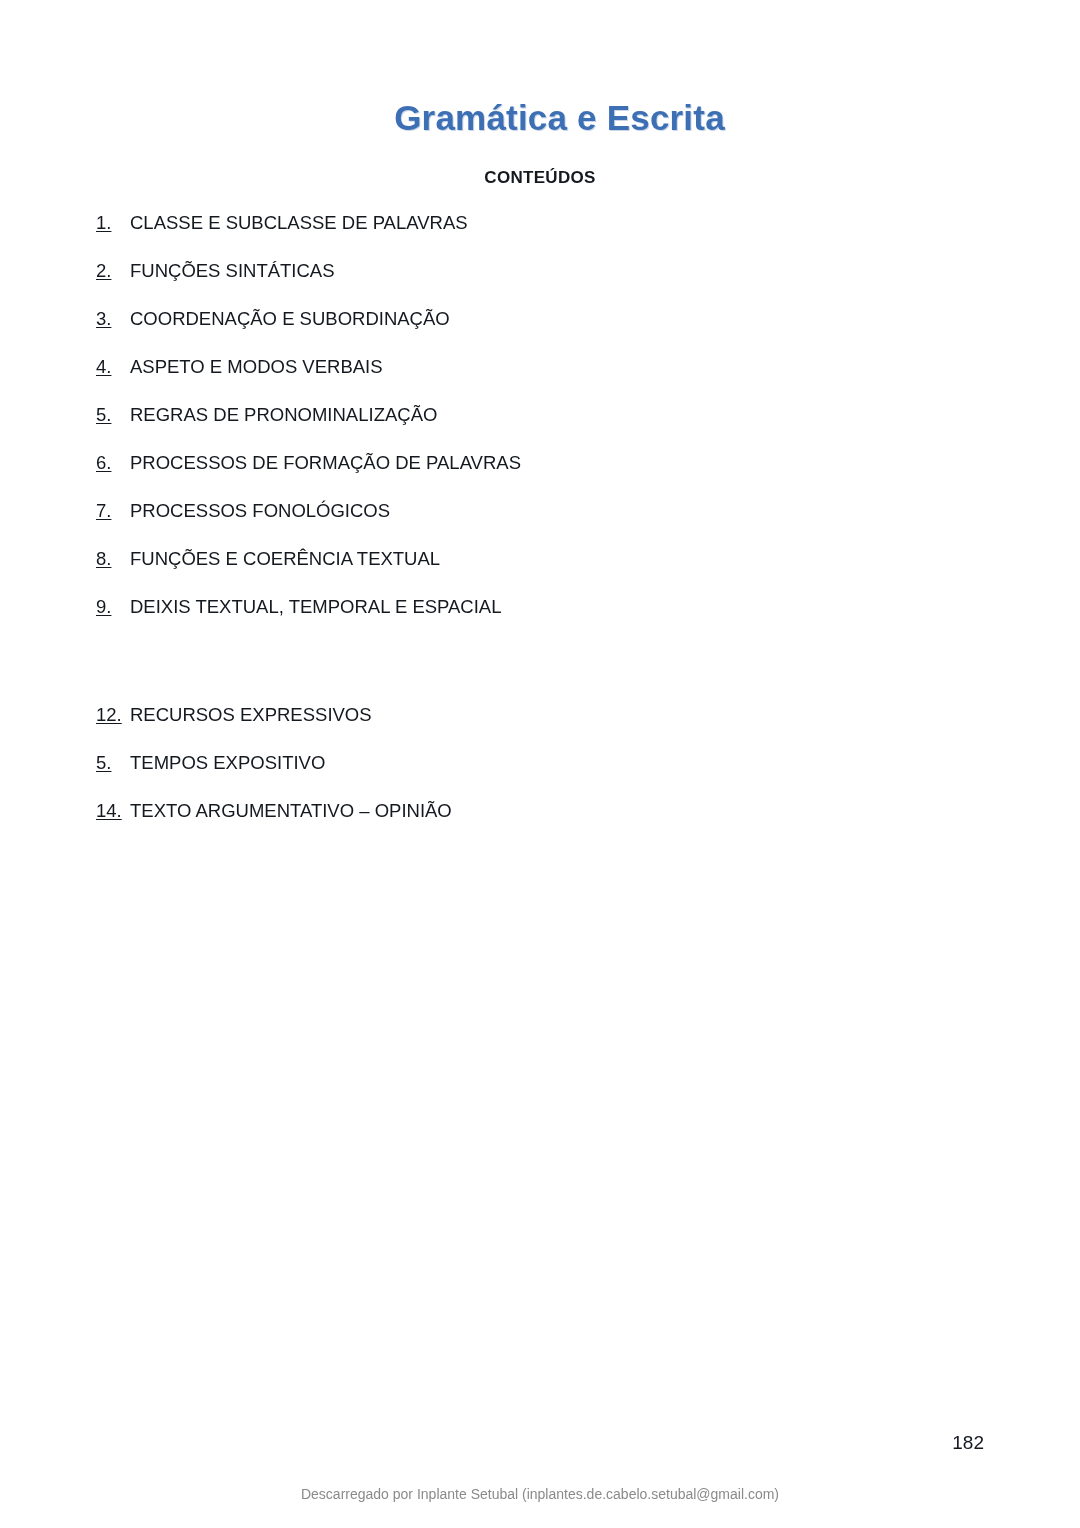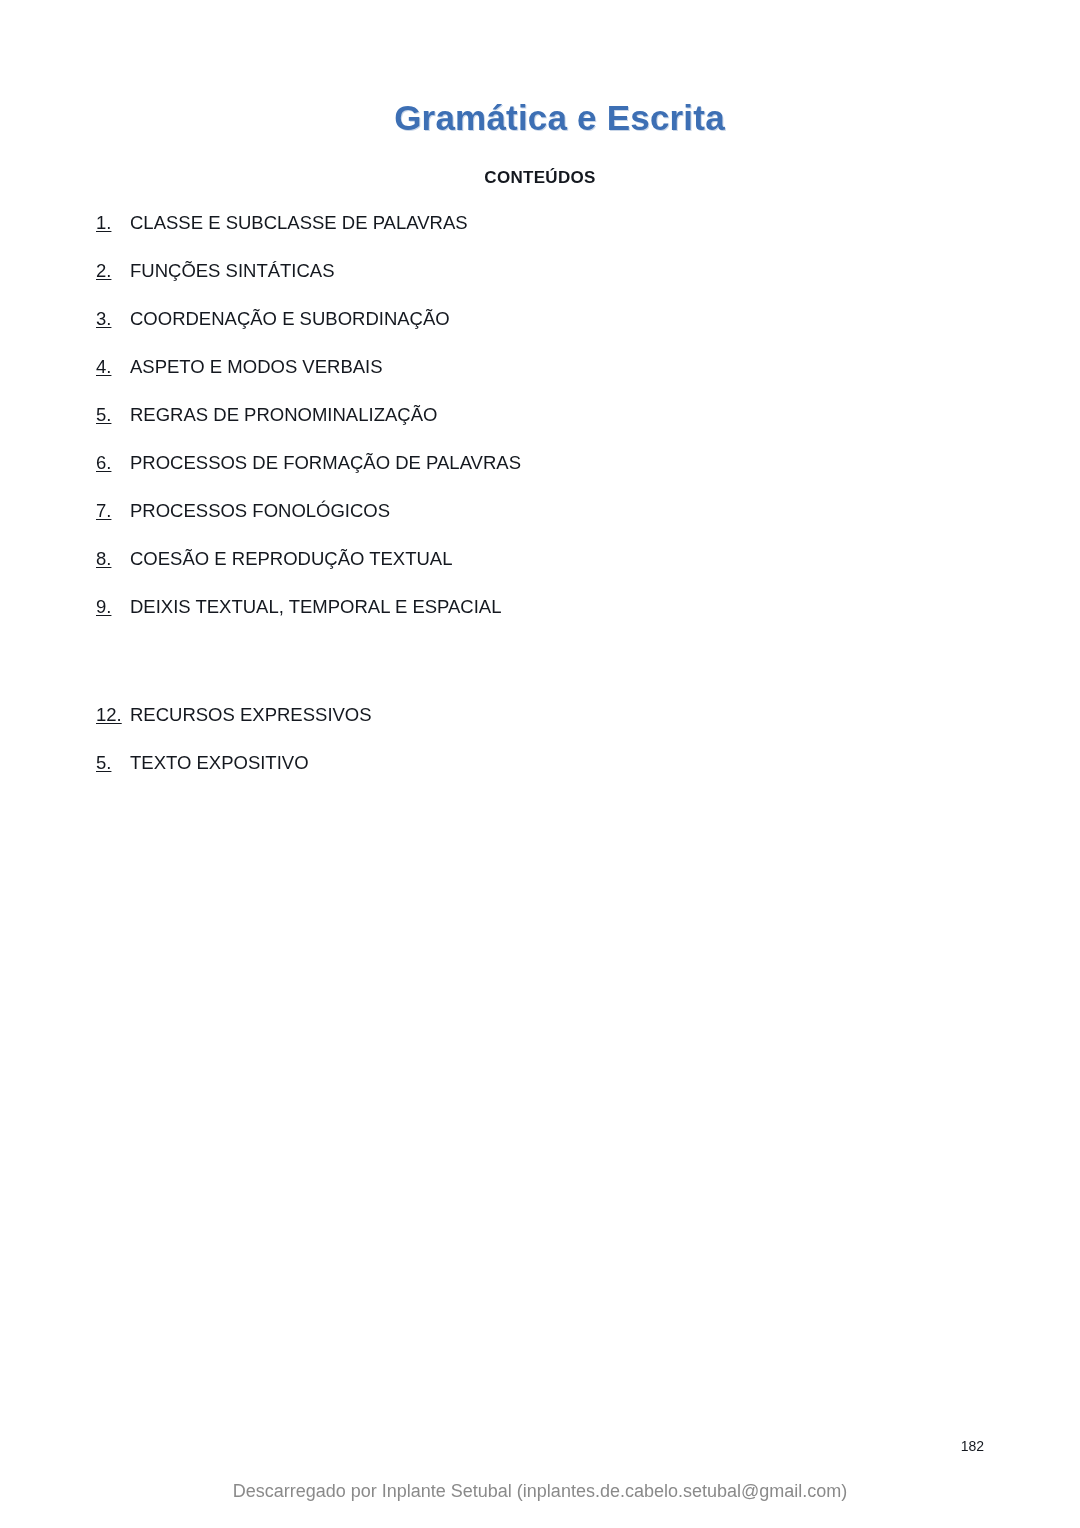--- a/index.html
+++ b/index.html
@@ -66,30 +66,30 @@
   .item-label {
     flex: 1 1 auto;
   }
   .spacer-gap {
     height: 60px;
   }
   .page-number {
     position: absolute;
     right: 96px;
     bottom: 74px;
-    font-size: 14px;
+    font-size: 19px;
     color: #14181f;
   }
   .footer-note {
     position: absolute;
     left: 0;
     right: 0;
     bottom: 26px;
     text-align: center;
-    font-size: 18px;
+    font-size: 14px;
     color: #8a8a8a;
   }
 </style>
 </head>
 <body>
 
 <div class="page">
 
   <h1 class="doc-title">Gramática e Escrita</h1>
 
@@ -120,36 +120,40 @@
     <li class="item">
       <span class="item-num">6.</span>
       <span class="item-label">PROCESSOS DE FORMAÇÃO DE PALAVRAS</span>
     </li>
     <li class="item">
       <span class="item-num">7.</span>
       <span class="item-label">PROCESSOS FONOLÓGICOS</span>
     </li>
     <li class="item">
       <span class="item-num">8.</span>
-      <span class="item-label">COESÃO E REPRODUÇÃO TEXTUAL</span>
+      <span class="item-label">FUNÇÕES E COERÊNCIA TEXTUAL</span>
     </li>
     <li class="item">
       <span class="item-num">9.</span>
       <span class="item-label">DEIXIS TEXTUAL, TEMPORAL E ESPACIAL</span>
     </li>
 
     <li class="spacer-gap"></li>
 
     <li class="item">
       <span class="item-num">12.</span>
       <span class="item-label">RECURSOS EXPRESSIVOS</span>
     </li>
     <li class="item">
       <span class="item-num">5.</span>
-      <span class="item-label">TEXTO EXPOSITIVO</span>
+      <span class="item-label">TEMPOS EXPOSITIVO</span>
+    </li>
+    <li class="item">
+      <span class="item-num">14.</span>
+      <span class="item-label">TEXTO ARGUMENTATIVO – OPINIÃO</span>
     </li>
 
   </ul>
 
   <div class="page-number">182</div>
 
   <div class="footer-note">Descarregado por Inplante Setubal (inplantes.de.cabelo.setubal@gmail.com)</div>
 
 </div>
 

